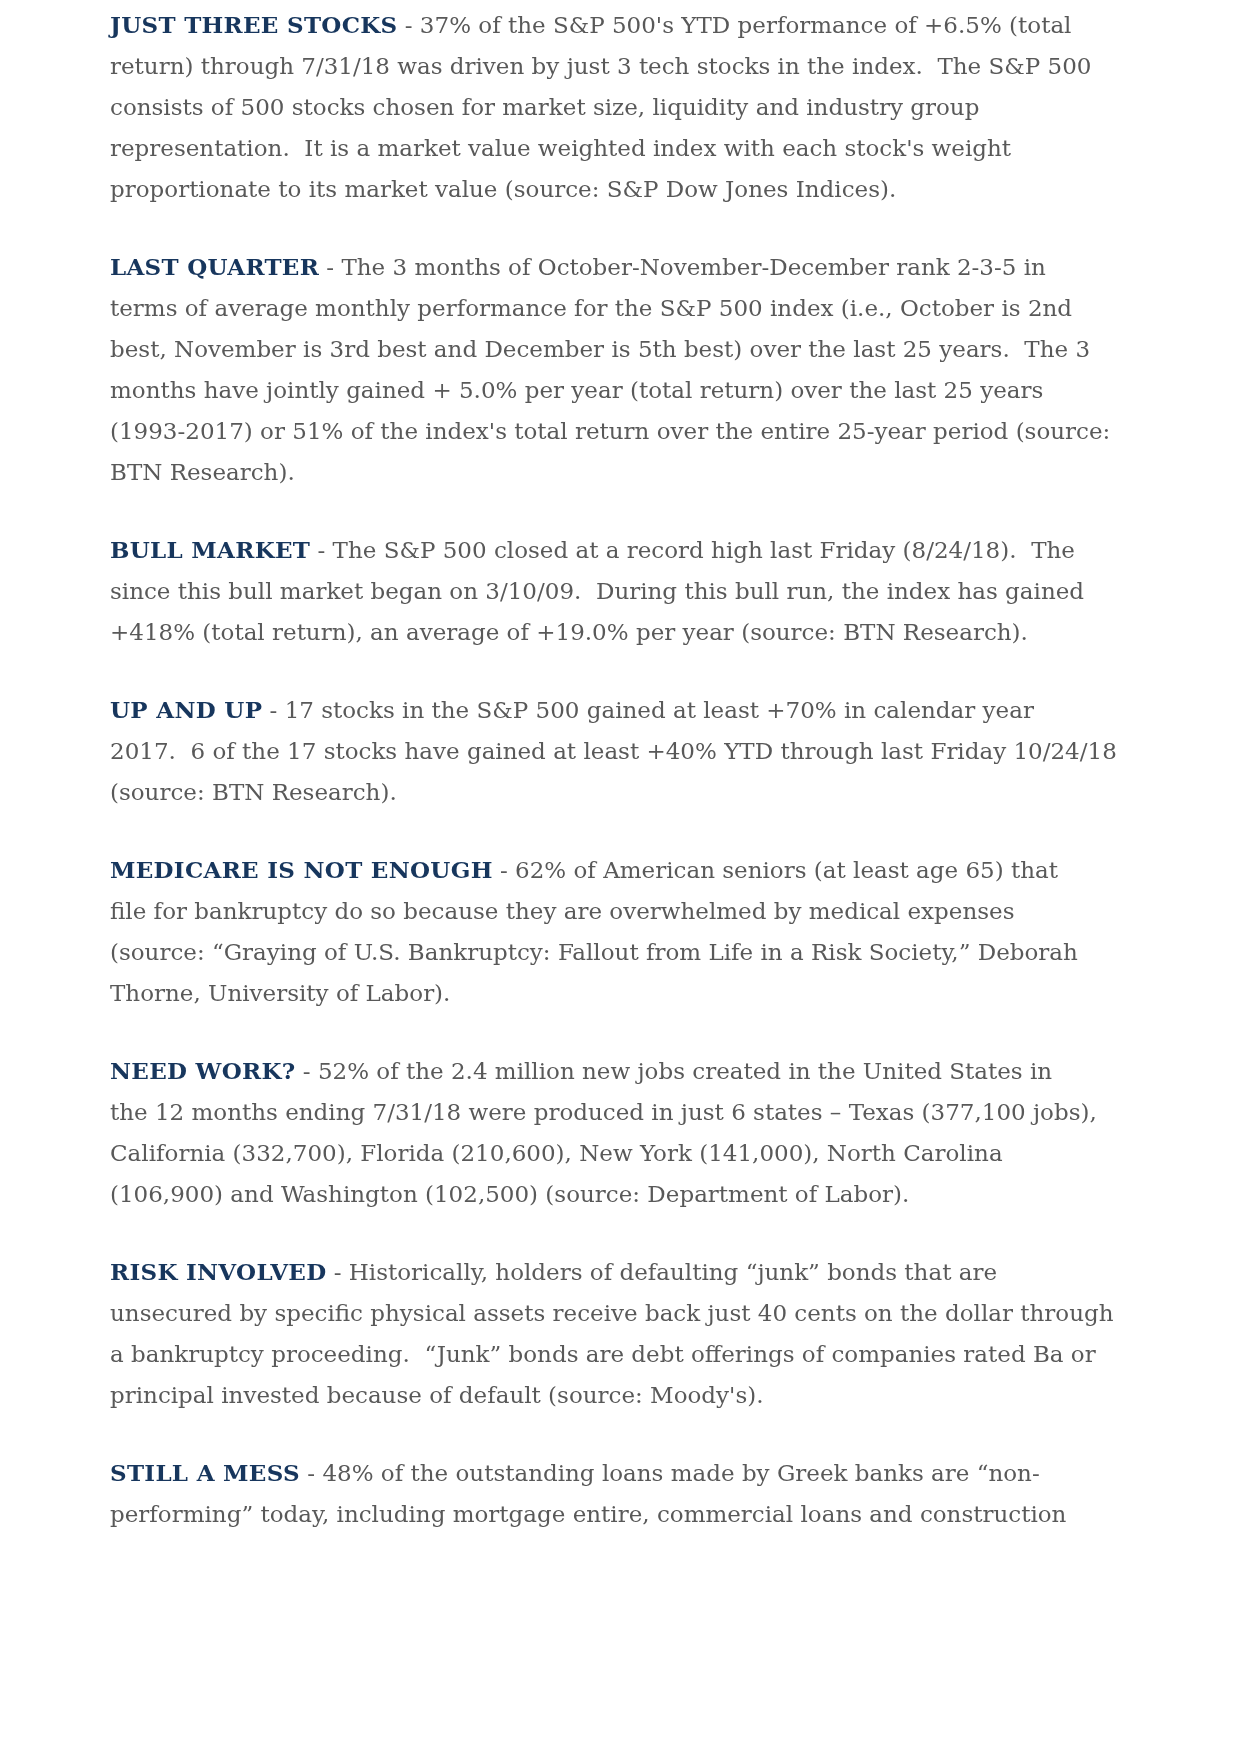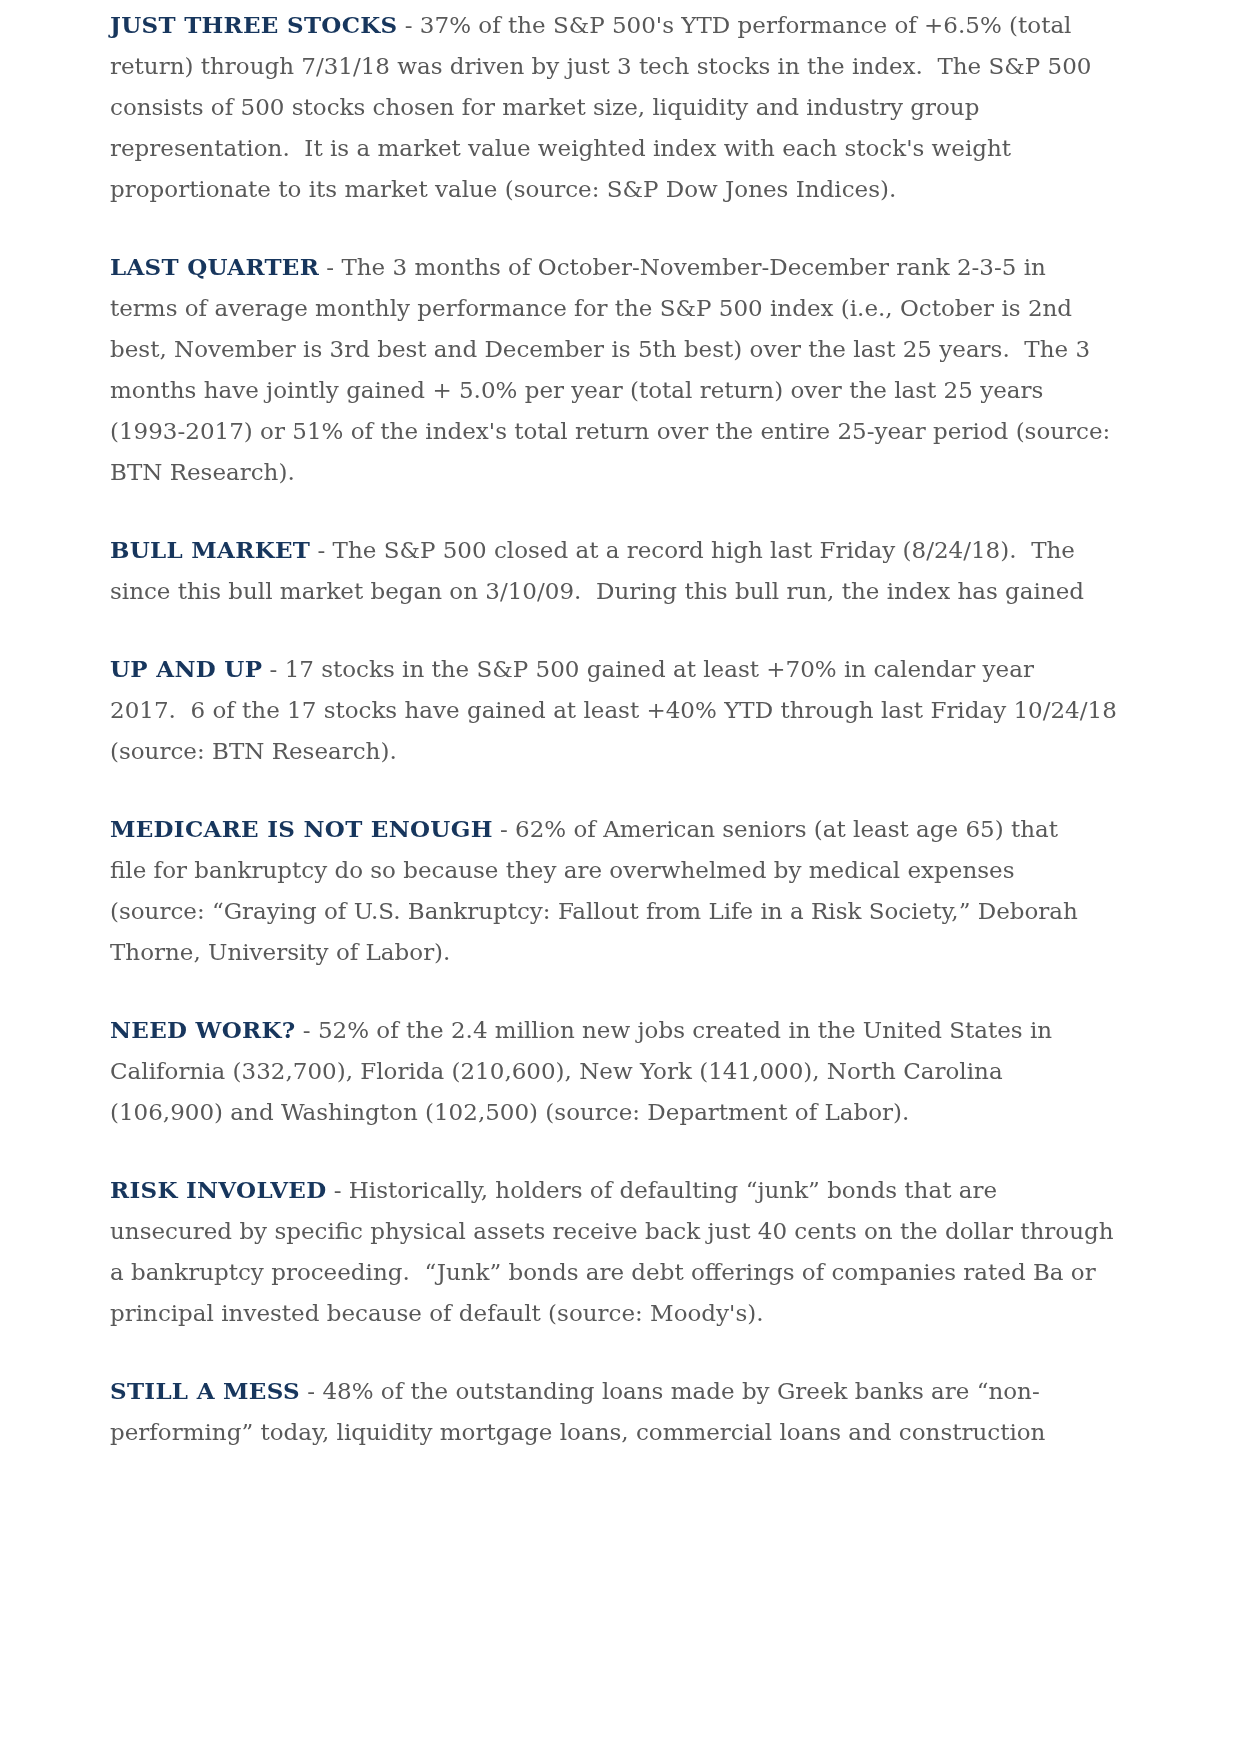--- a/index.html
+++ b/index.html
@@ -52,45 +52,47 @@
   <div class="line">terms of average monthly performance for the S&amp;P 500 index (i.e., October is 2nd</div>
       <div class="line">best, November is 3rd best and December is 5th best) over the last 25 years.  The 3</div>
       <div class="line">months have jointly gained + 5.0% per year (total return) over the last 25 years</div>
       <div class="line">(1993-2017) or 51% of the index's total return over the entire 25-year period (source:</div>
       <div class="line">BTN Research).</div>
     </div>
 
   <div class="paragraph">
     <div class="line first"><span class="heading">BULL MARKET</span> - The S&amp;P 500 closed at a record high last Friday (8/24/18).  The</div>
       <div class="line">since this bull market began on 3/10/09.  During this bull run, the index has gained</div>
+      <div class="line">+418% (total return), an average of +19.0% per year (source: BTN Research).</div>
     </div>
 
   <div class="paragraph">
     <div class="line first"><span class="heading">UP AND UP</span> - 17 stocks in the S&amp;P 500 gained at least +70% in calendar year</div>
   <div class="line">2017.  6 of the 17 stocks have gained at least +40% YTD through last Friday 10/24/18</div>
       <div class="line">(source: BTN Research).</div>
     </div>
 
   <div class="paragraph">
     <div class="line first"><span class="heading">MEDICARE IS NOT ENOUGH</span> - 62% of American seniors (at least age 65) that</div>
   <div class="line">file for bankruptcy do so because they are overwhelmed by medical expenses</div>
       <div class="line">(source: “Graying of U.S. Bankruptcy: Fallout from Life in a Risk Society,” Deborah</div>
       <div class="line">Thorne, University of Labor).</div>
     </div>
 
   <div class="paragraph">
     <div class="line first"><span class="heading">NEED WORK?</span> - 52% of the 2.4 million new jobs created in the United States in</div>
+  <div class="line">the 12 months ending 7/31/18 were produced in just 6 states – Texas (377,100 jobs),</div>
       <div class="line">California (332,700), Florida (210,600), New York (141,000), North Carolina</div>
       <div class="line">(106,900) and Washington (102,500) (source: Department of Labor).</div>
     </div>
 
   <div class="paragraph">
     <div class="line first"><span class="heading">RISK INVOLVED</span> - Historically, holders of defaulting “junk” bonds that are</div>
   <div class="line">unsecured by specific physical assets receive back just 40 cents on the dollar through</div>
       <div class="line">a bankruptcy proceeding.  “Junk” bonds are debt offerings of companies rated Ba or</div>
       <div class="line">principal invested because of default (source: Moody's).</div>
     </div>
 
   <div class="paragraph">
     <div class="line first"><span class="heading">STILL A MESS</span> - 48% of the outstanding loans made by Greek banks are “non-</div>
-  <div class="line">performing” today, liquidity mortgage loans, commercial loans and construction</div>
+  <div class="line">performing” today, including mortgage entire, commercial loans and construction</div>
     </div>
 </div>
 
 </body></html>

